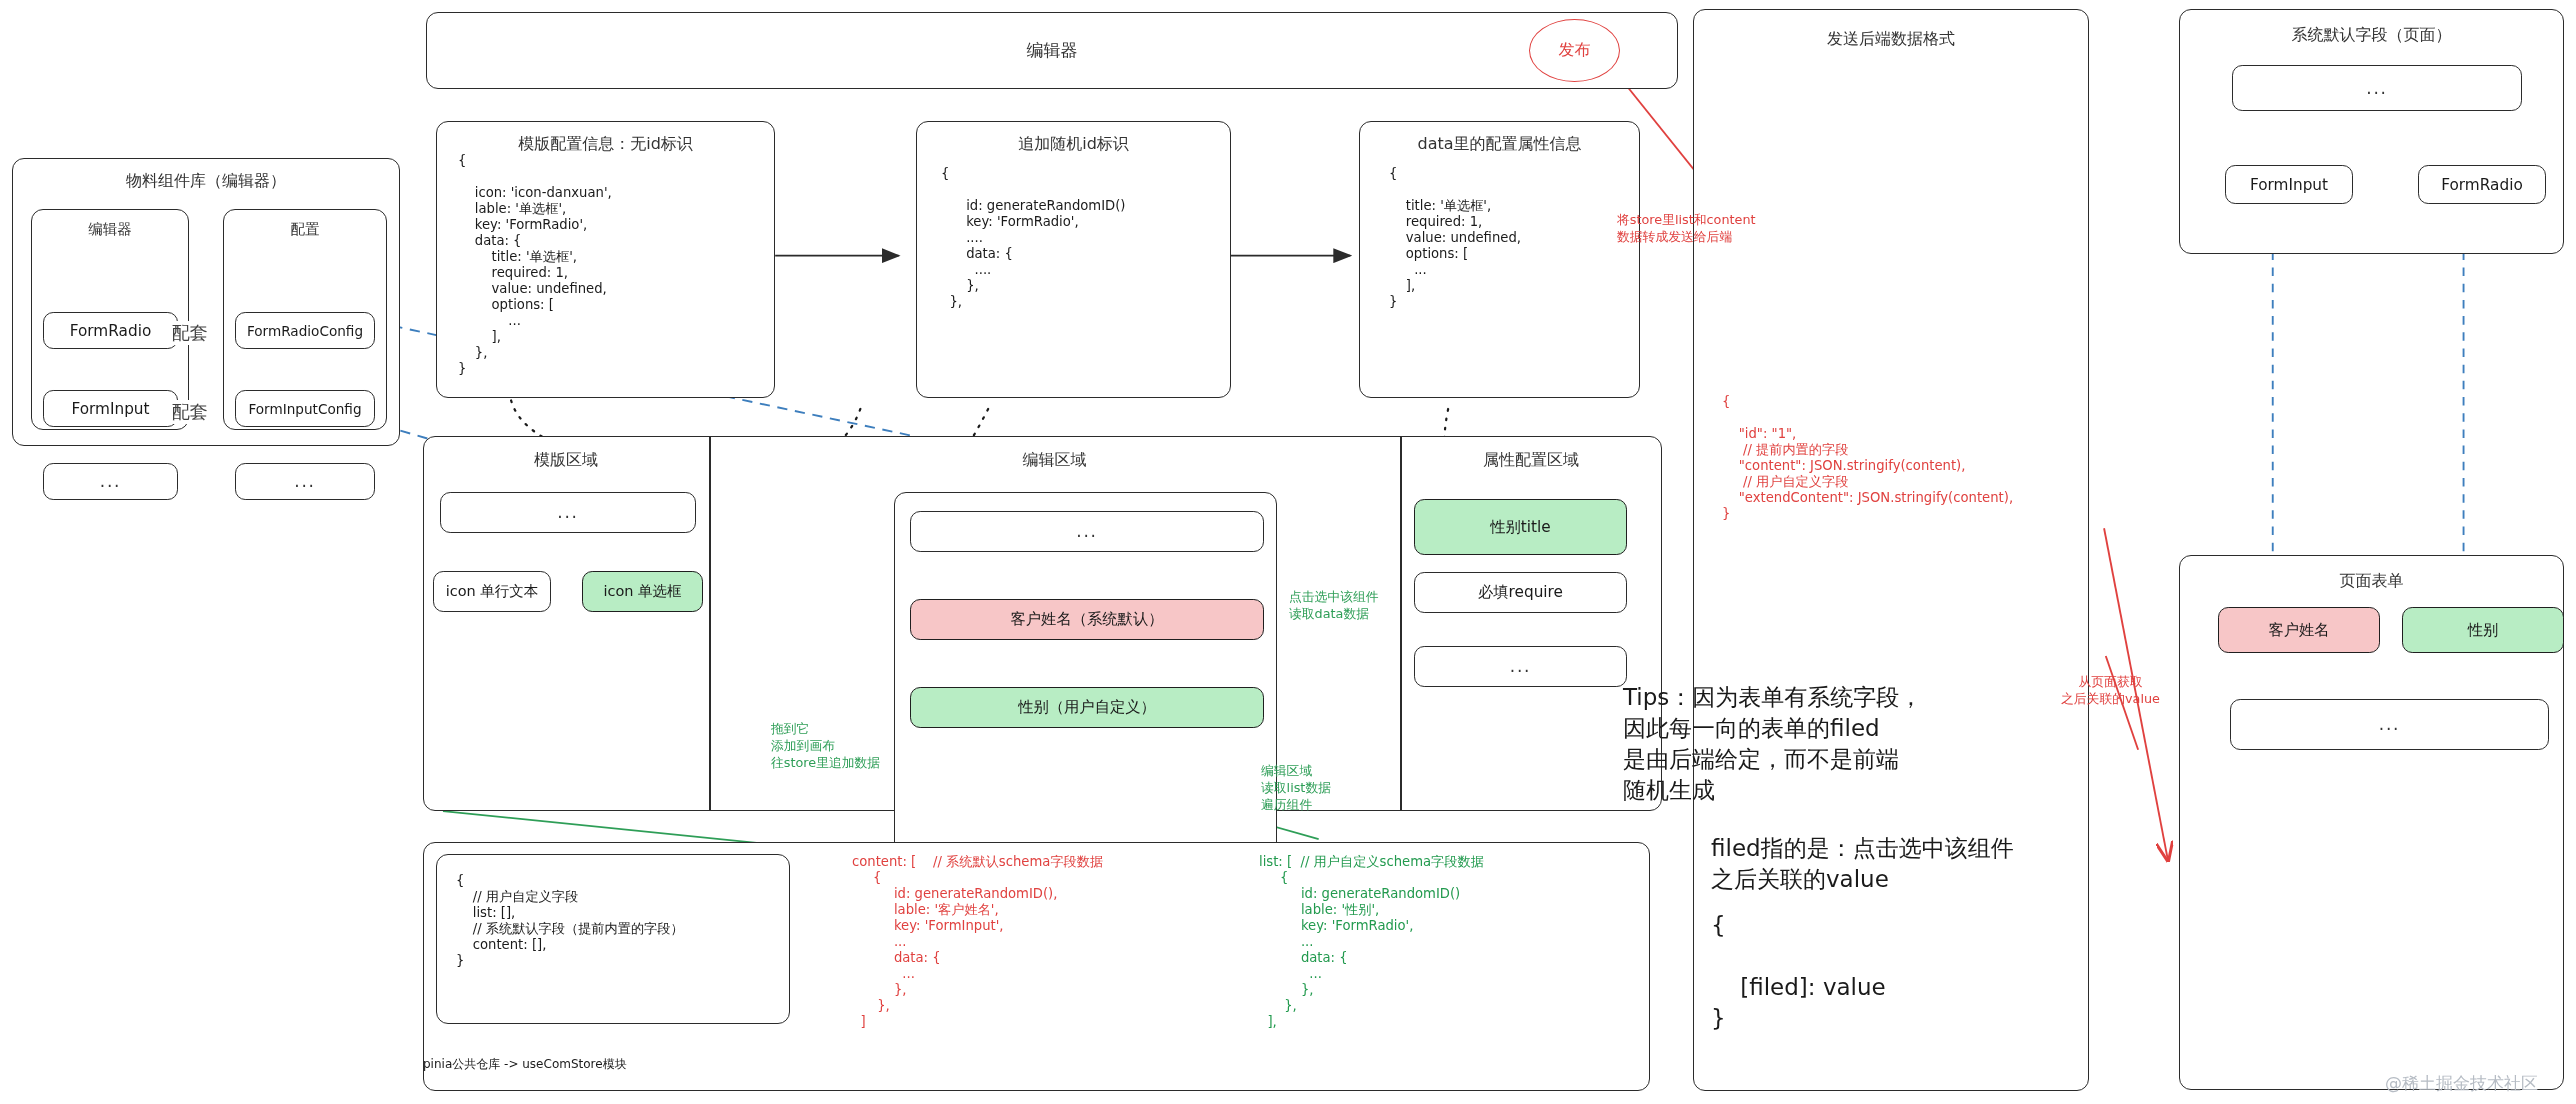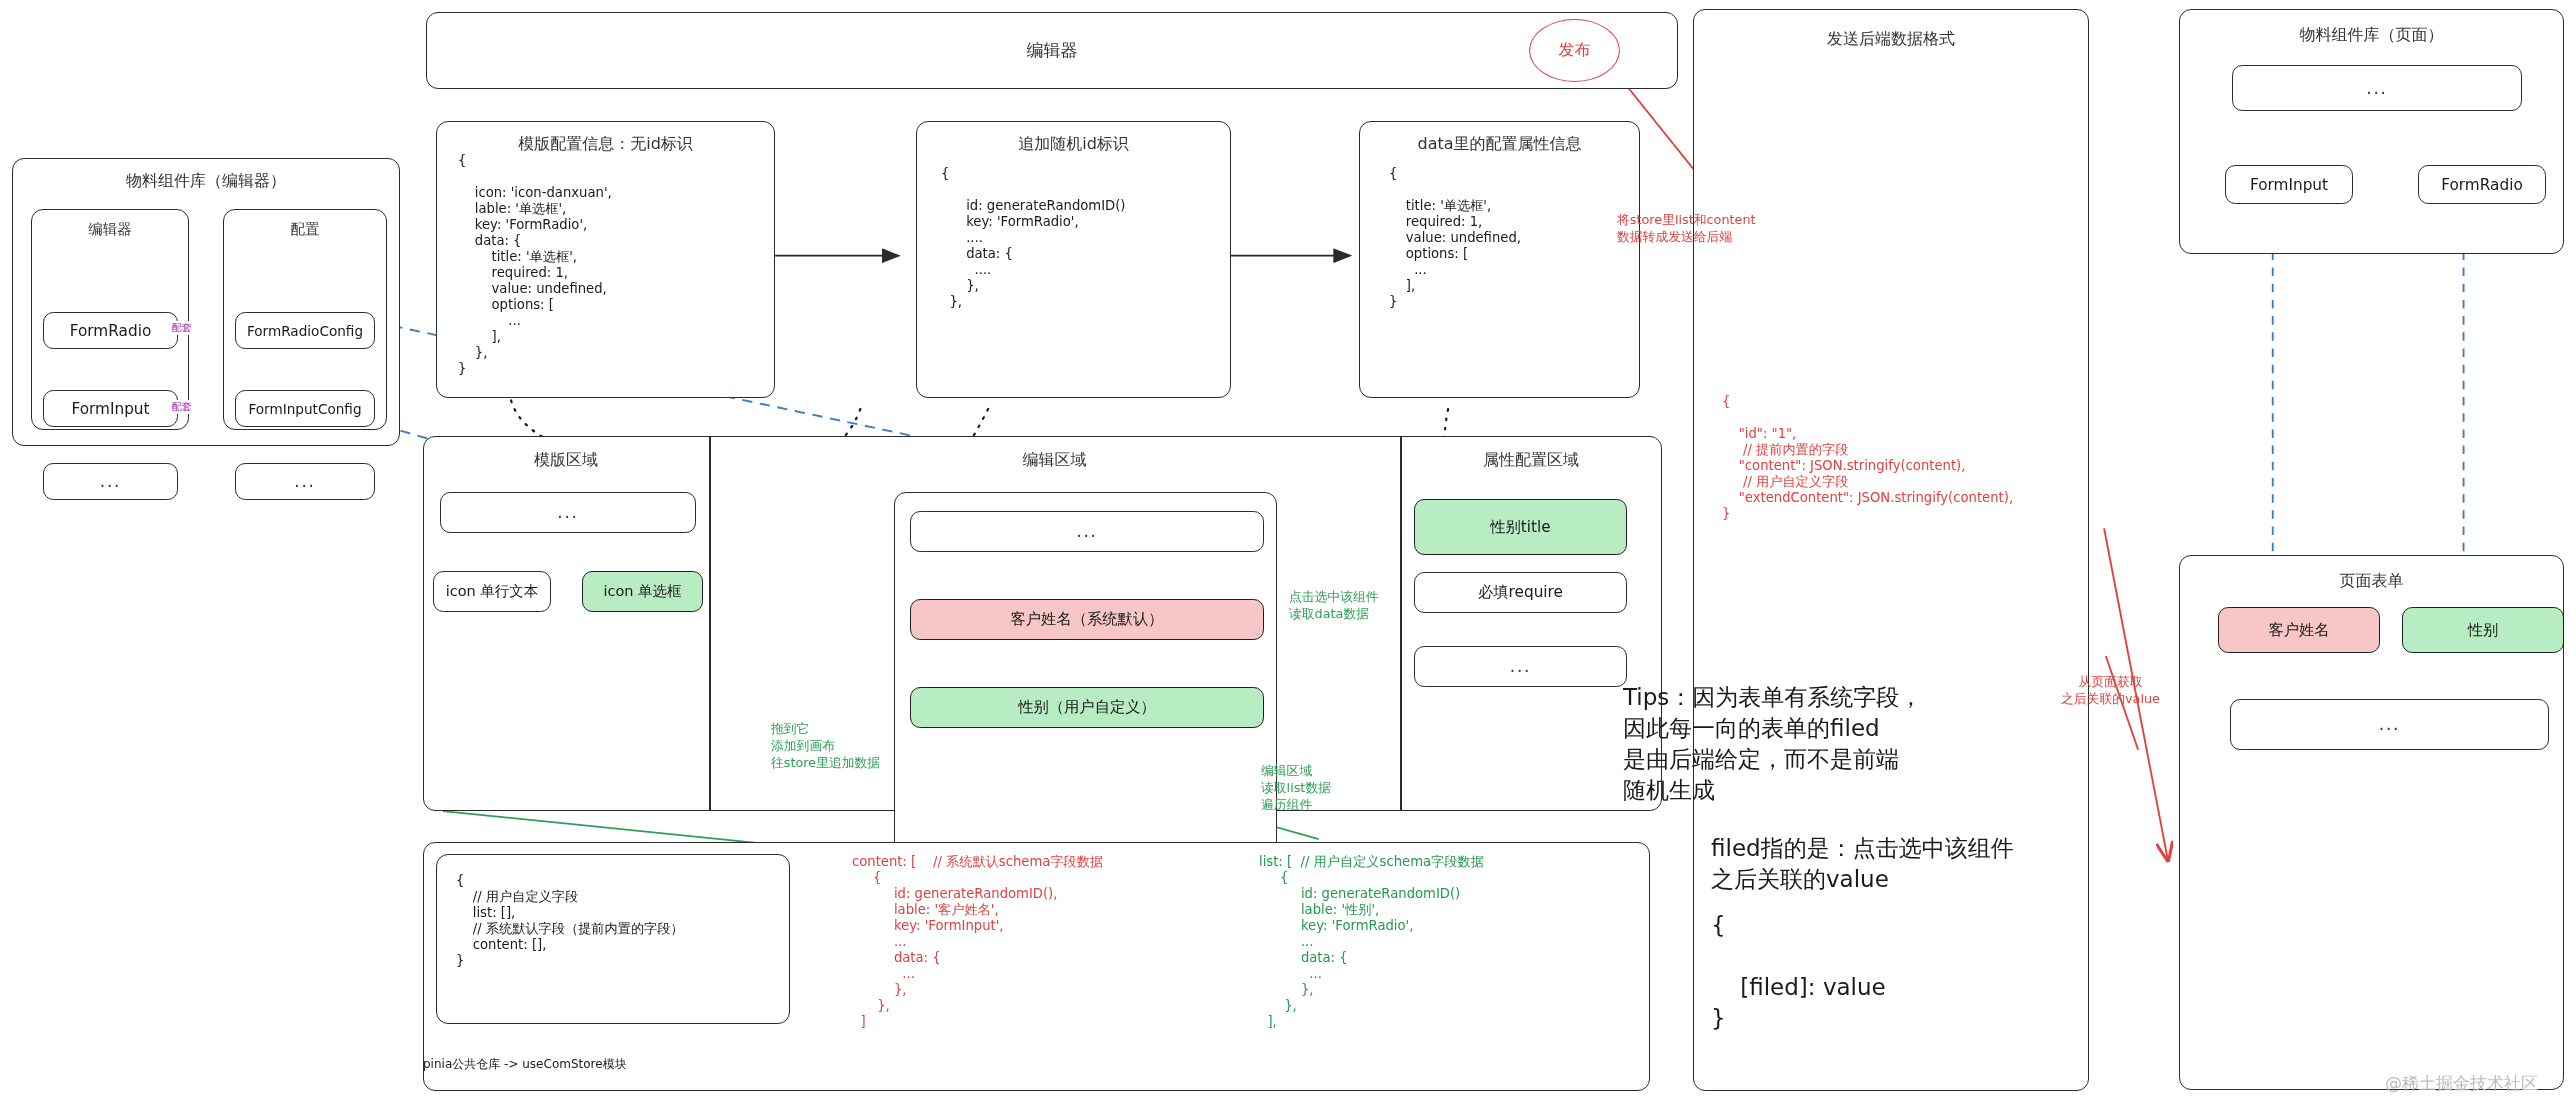--- a/index.html
+++ b/index.html
@@ -14,21 +14,21 @@
   .dots{font-size:17px;letter-spacing:1.7px;color:#333;line-height:1;}
   .code{position:absolute;font-size:13.2px;line-height:16px;white-space:pre;color:#1a1a1a;}
   .code.red{color:#e0413f;}
   .code.green{color:#229a4e;}
   .note{position:absolute;font-size:12.8px;line-height:17px;white-space:pre;}
   .note.red{color:#e0413f;}
   .note.green{color:#2e9e57;}
   .note.blk{color:#1a1a1a;}
   .big{font-size:23px;line-height:31px;}
   svg.overlay{position:absolute;left:0;top:0;width:2576px;height:1105px;pointer-events:none;}
-  .lbl-pt{position:absolute;font-size:10px;color:#a21caf;background:#fff;padding:0 1.7px;}
+  .lbl-pt{position:absolute;font-size:18px;color:#404040;background:#fff;padding:0 1.7px;}
   .wm{position:absolute;font-size:17px;color:#b6bcc4;}
   .pub{position:absolute;border:1.7px solid #e0413f;border-radius:50%;
        display:flex;align-items:center;justify-content:center;color:#e0413f;font-size:16px;}
   .vline{position:absolute;background:#2b2b2b;width:1.7px;}
 </style>
 </head>
 <body>
 
 <svg class="overlay" viewBox="0 0 3024 1297" width="2576" height="1105">
   <defs>
@@ -245,21 +245,21 @@
 之后关联的value</div>
 <div class="note blk big" style="left:1711px;top:910px;">{
 
     [filed]: value
 }</div>
 
 <div class="note red" style="left:2061px;top:673px;text-align:center;">从页面获取
 之后关联的value</div>
 
 <div class="box" style="left:2179px;top:8.5px;width:385px;height:245px;">
-  <div class="ttl" style="top:15.3px;">物料组件库（页面）</div>
+  <div class="ttl" style="top:15.3px;">系统默认字段（页面）</div>
 </div>
 <div class="chip" style="left:2232px;top:65px;width:290px;height:46px;">
   <span class="dots">...</span>
 </div>
 <div class="chip" style="left:2225px;top:165px;width:128px;height:39px;">FormInput</div>
 <div class="chip" style="left:2418px;top:165px;width:128px;height:39px;">FormRadio</div>
 
 <div class="box" style="left:2179px;top:555px;width:385px;height:535px;">
   <div class="ttl" style="top:15.3px;">页面表单</div>
 </div>

